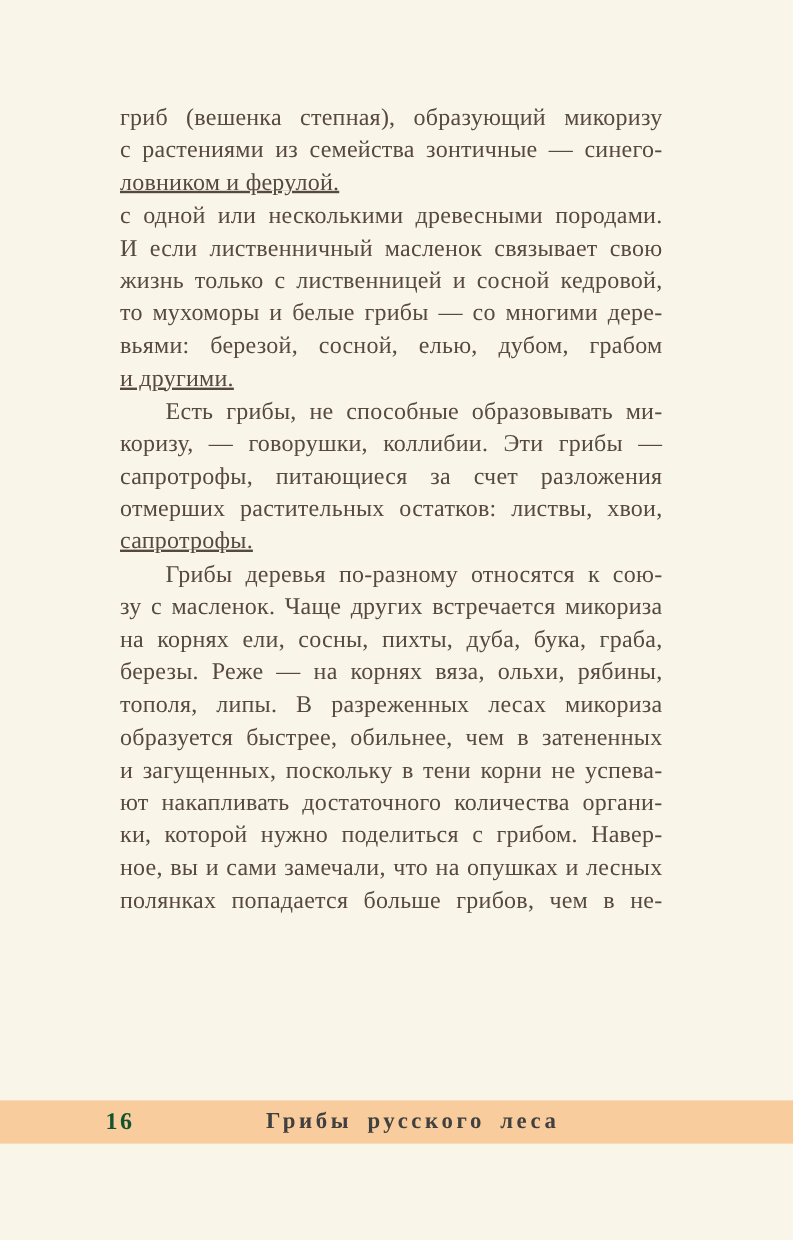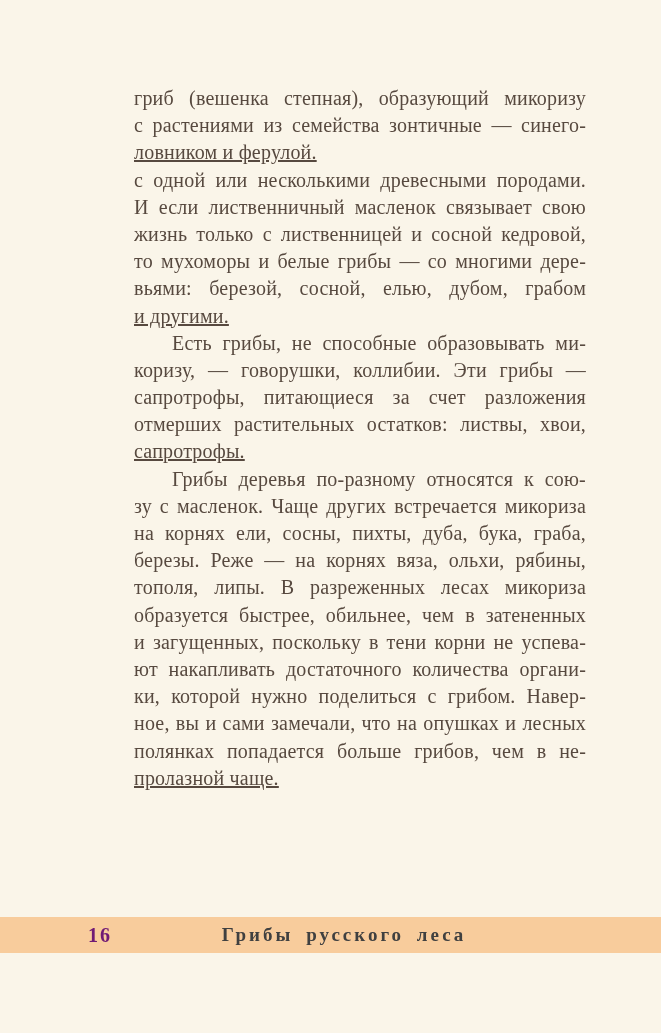--- a/index.html
+++ b/index.html
@@ -14,21 +14,21 @@
     font-family: "Liberation Serif", "DejaVu Serif", serif;
     position: relative;
   }
   .book-page {
     position: absolute;
     inset: 0;
     background: #faf5e9;
   }
   .text-block {
     position: absolute;
-    left: 134px;
+    left: 100px;
     top: 85px;
     width: 452px;
     font-size: 20px;
     line-height: 27.2px;
     color: #57493f;
     letter-spacing: 0.2px;
   }
   .para { margin: 0; }
   .line {
     text-align: justify;
@@ -54,21 +54,21 @@
   }
   .footer-page-number {
     position: absolute;
     left: 88px;
     top: 0;
     height: 36px;
     line-height: 36px;
     font-size: 20px;
     font-weight: 600;
     letter-spacing: 2px;
-    color: #701a75;
+    color: #14532d;
   }
   .footer-title {
     position: absolute;
     left: 118px;
     width: 452px;
     top: 0;
     height: 36px;
     line-height: 36px;
     text-align: center;
     font-size: 19px;
@@ -109,21 +109,20 @@
         <div class="line">зу с масленок. Чаще других встречается микориза</div>
         <div class="line">на корнях ели, сосны, пихты, дуба, бука, граба,</div>
         <div class="line">березы. Реже — на корнях вяза, ольхи, рябины,</div>
         <div class="line">тополя, липы. В разреженных лесах микориза</div>
         <div class="line">образуется быстрее, обильнее, чем в затененных</div>
         <div class="line">и загущенных, поскольку в тени корни не успева-</div>
         <div class="line">ют накапливать достаточного количества органи-</div>
         <div class="line">ки, которой нужно поделиться с грибом. Навер-</div>
         <div class="line">ное, вы и сами замечали, что на опушках и лесных</div>
         <div class="line">полянках попадается больше грибов, чем в не-</div>
-        <div class="line last">пролазной чаще.</div>
       </div>
     </div>
 
   <div class="footer-bar">
     <span class="footer-page-number">16</span>
     <span class="footer-title">Грибы русского леса</span>
   </div>
 
 </div>
 

